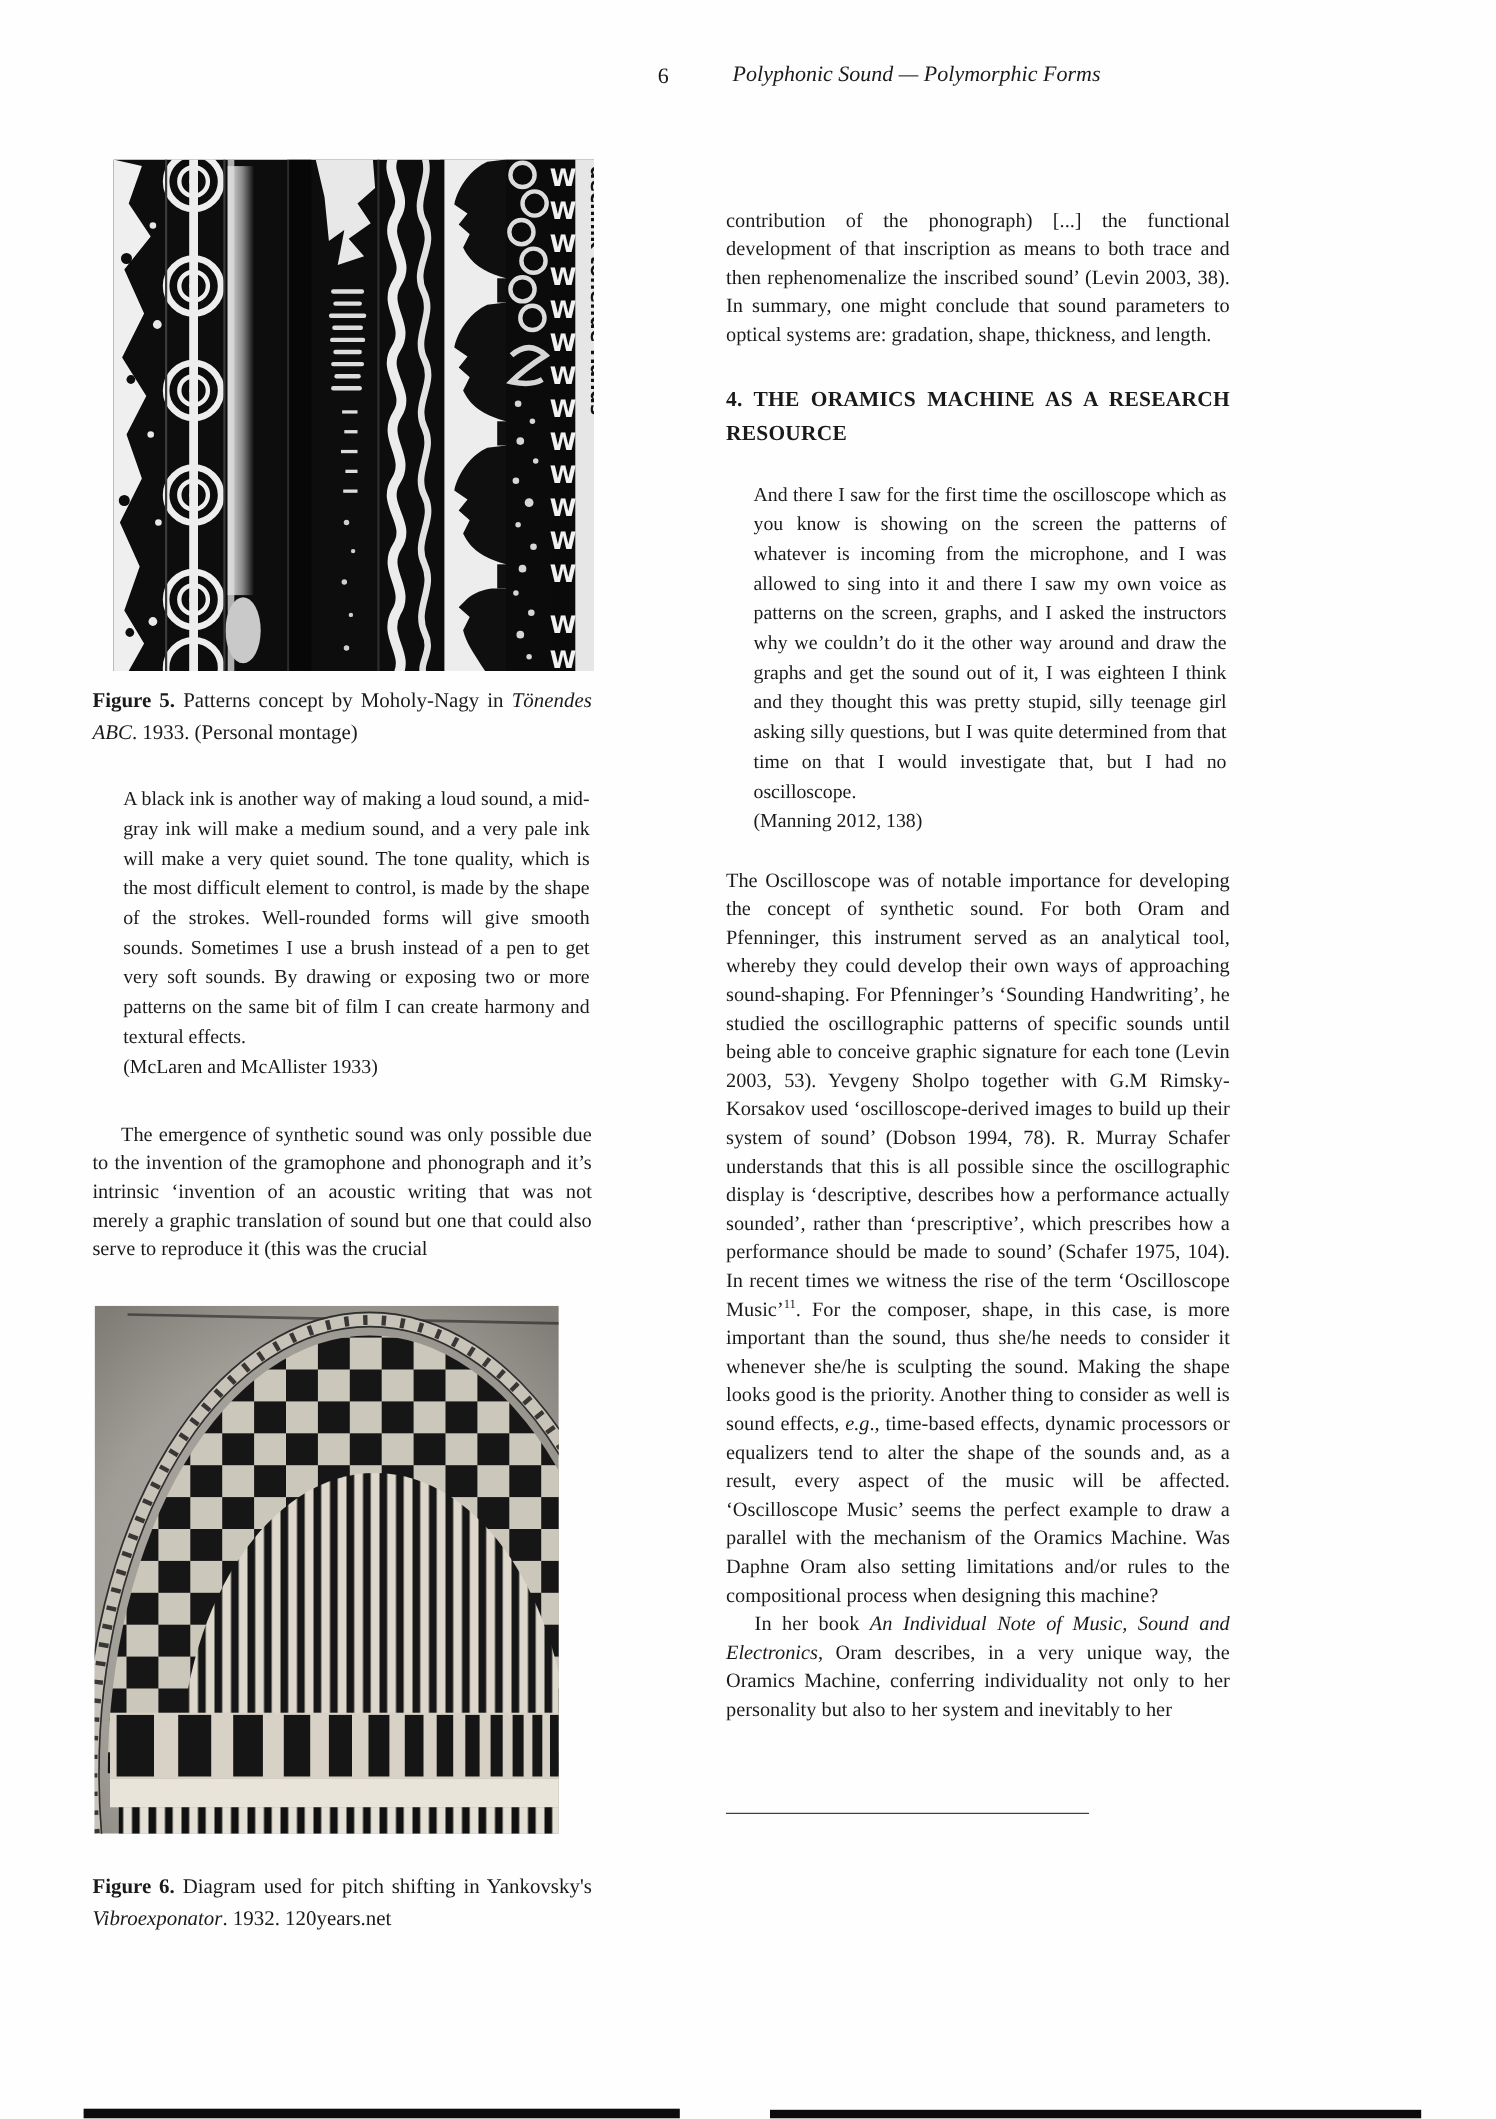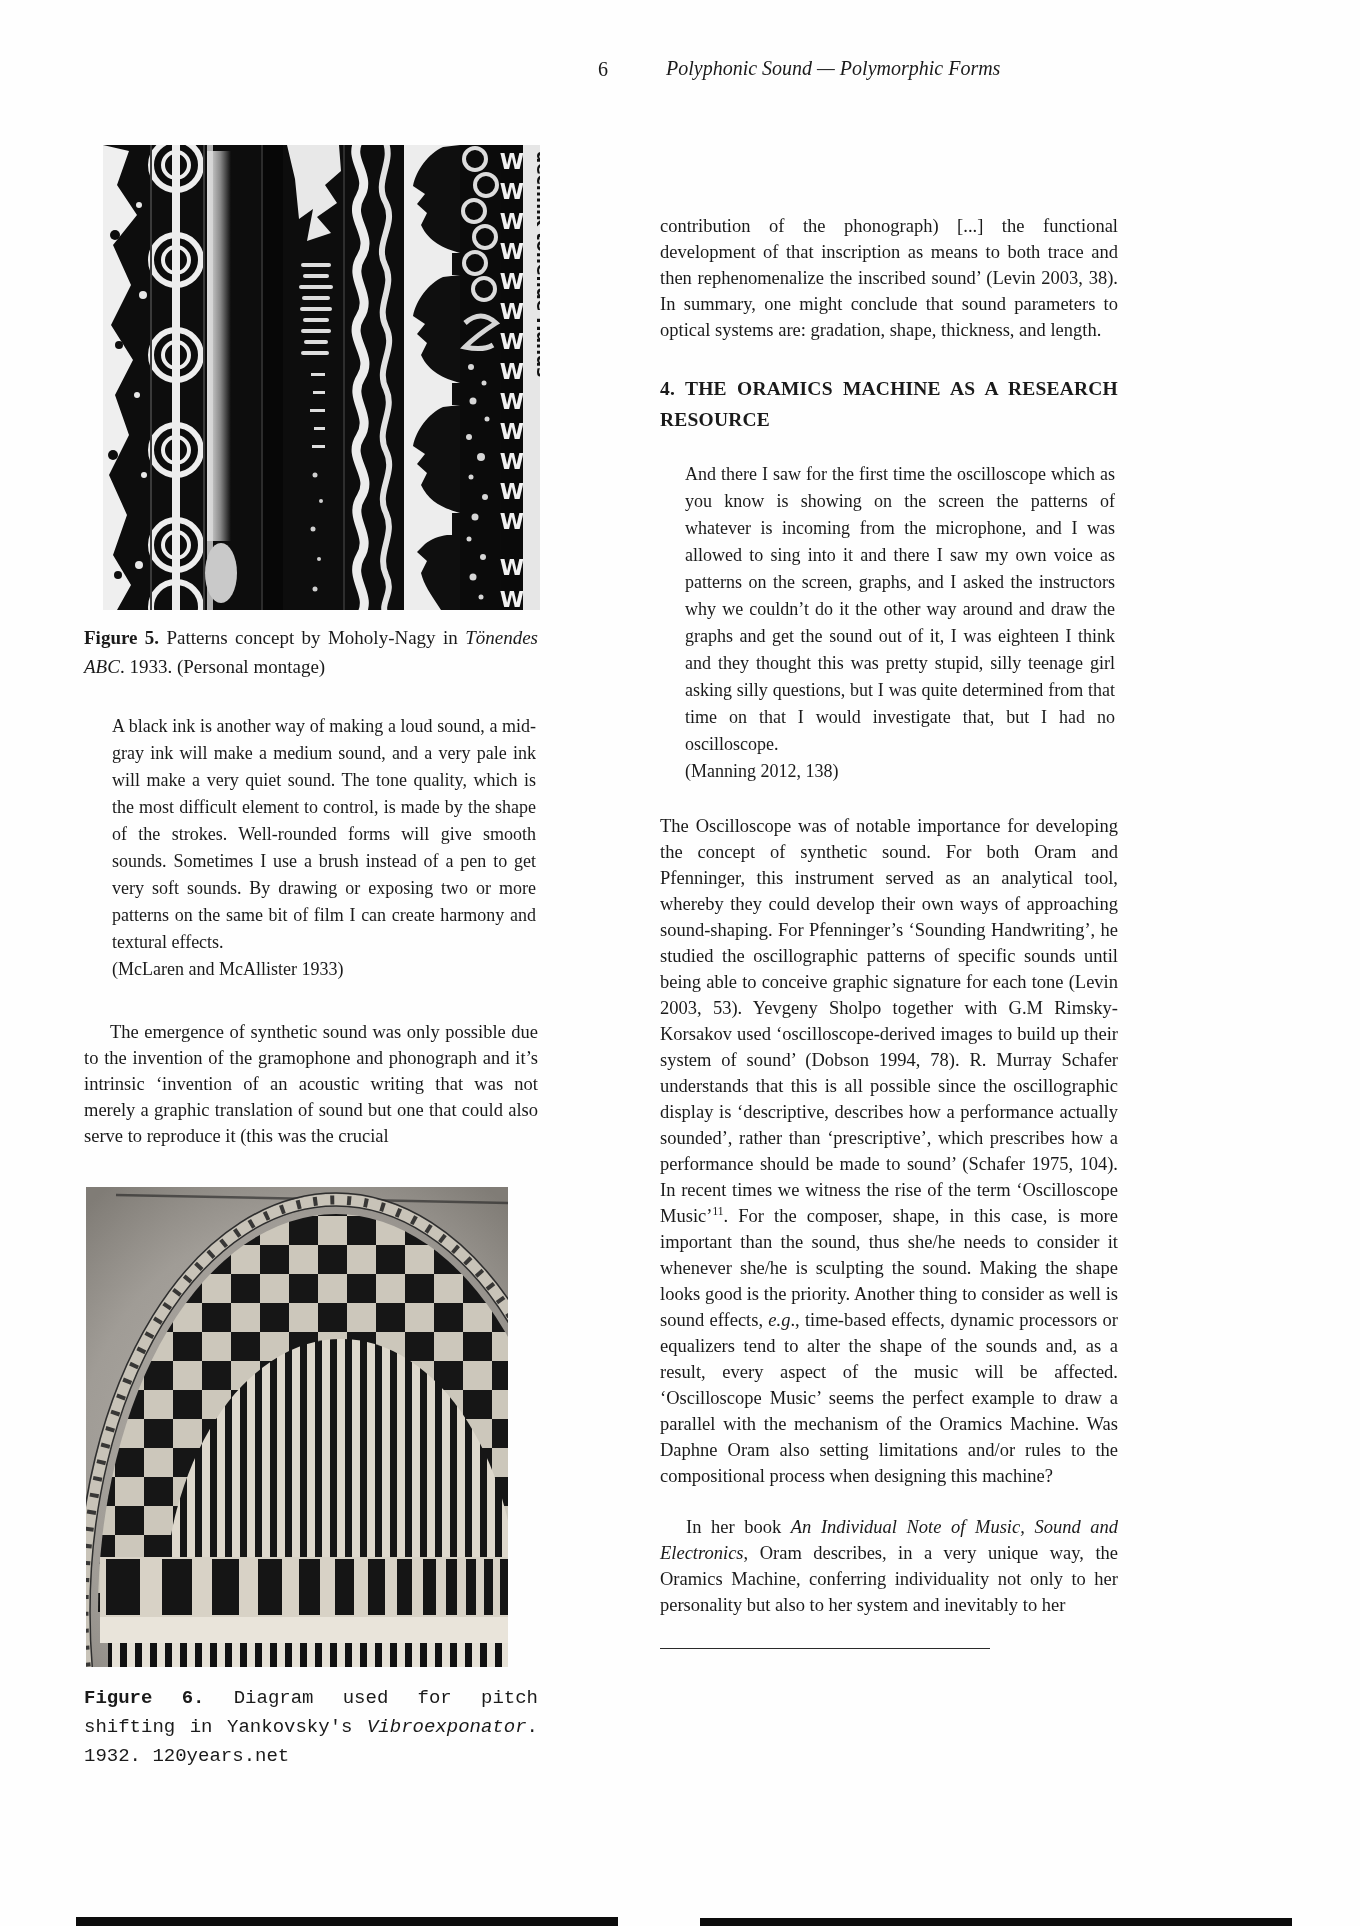--- a/index.html
+++ b/index.html
@@ -12,36 +12,36 @@
   .page { position:absolute; inset:0; background:#fefefe; }
 
   
   .page-number { position:absolute; left:598px; top:58px; font-size:20px; }
   .running-title { position:absolute; left:666px; top:57px; font-size:20px; font-style:italic;text-align:right; }
 
   
   .col-left  { position:absolute; left:84px;  top:145px; width:454px; }
   .col-right { position:absolute; left:660px; top:188px; width:458px; }
 
-  p, .caption, .bq { text-align:justify;margin-top:25px; }
+  p, .caption, .bq { text-align:justify; }
   .body-text { font-size:18.5px; line-height:26px; }
   .indent { text-indent:26px; }
 
   .caption { font-size:19px; line-height:29px; margin-top:13px; }
   .caption b { font-weight:bold; }
 
   .bq { font-size:18px; line-height:27px; }
   .bq-left  { margin:32px 2px 0 28px; }
   .bq-right { margin:26px 3px 0 25px; }
   .bq-attrib { text-align:left; }
 
   .para-emergence { margin-top:36px; }
   .fig5-wrap { margin-left:19px; width:437px; height:465px; }
   .fig6-wrap { margin-top:38px; margin-left:2px; width:422px; height:480px; }
-  .caption-fig6 { margin-top:17px;font-family:Liberation Mono, monospace; }
+  .caption-fig6 { margin-top:34px; }
 
   .section-heading {
     margin-top:30px; font-size:19.5px; font-weight:bold;
     line-height:31px; text-align:justify; letter-spacing:0.2px;
   }
   .para-osc { margin-top:28px; }
   sup { font-size:0.62em; vertical-align:super; line-height:0; }
 
   .footnote-block { position:absolute; left:660px; top:1648px; width:458px; }
   .footnote-rule { width:330px; border-top:1.5px solid #2a2a2a; }

